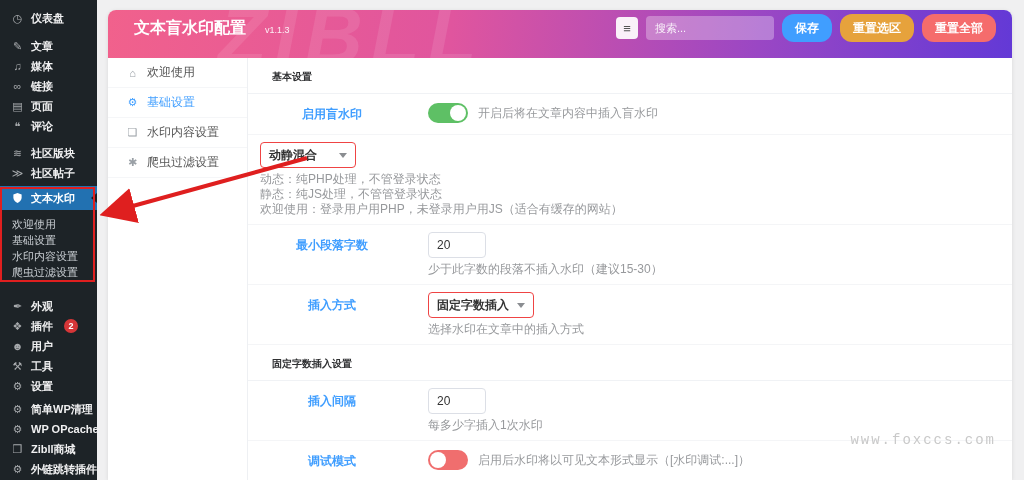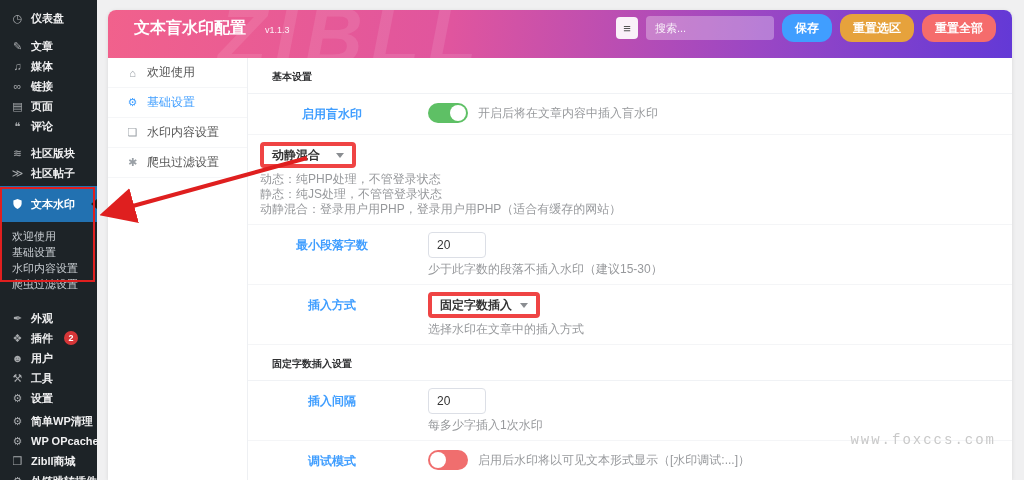--- a/index.html
+++ b/index.html
@@ -4,21 +4,21 @@
 <style>
   * { box-sizing: border-box; margin: 0; padding: 0; }
   html,body { width:1024px; height:480px; overflow:hidden; }
   body { position:relative; background:#f0f0f1; font-family:"Liberation Sans","DejaVu Sans",sans-serif; }
 
   
   .wp-sidebar { position:absolute; left:0; top:0; width:97px; height:480px; background:#1d2327; padding-top:8px; z-index:1; }
   .wp-item { display:flex; align-items:center; gap:7px; padding-left:11px; height:20px;
              font-size:11px; font-weight:bold; color:#f0f0f1; cursor:pointer; white-space:nowrap; }
   .wp-item .ico { width:13px; flex:none; font-size:11px; color:#a7aaad; display:inline-flex; justify-content:center; font-weight:normal; }
-  .wp-item.active { background:#2271b1; color:#fff; height:36px; position:relative; }
+  .wp-item.active { background:#2271b1; color:#fff; height:24px; position:relative; }
   .wp-item.active .ico { color:#fff; }
   .wp-item.active svg { fill:#fff; }
   .tri { position:absolute; right:0; top:50%; margin-top:-5px; width:0; height:0;
          border-top:5px solid transparent; border-bottom:5px solid transparent; border-right:6px solid #1a1e23; }
   .wp-sub { padding:6px 0 6px; }
   .wp-sub-item { height:16px; line-height:16px; padding-left:12px; font-size:11px; color:#c9ced3; cursor:pointer; white-space:nowrap; }
   .badge { display:inline-flex; align-items:center; justify-content:center; margin-left:4px;
            width:14px; height:14px; border-radius:50%; background:#d63638; color:#fff; font-size:9px; font-weight:bold; }
   .g3{margin-top:3px}.g7{margin-top:7px}.g8{margin-top:8px}.g10{margin-top:10px}
 
@@ -64,21 +64,21 @@
   .desc-block { margin-top:4px; }
   .toggle { width:40px; height:20px; border-radius:10px; position:relative; cursor:pointer; flex:none; }
   .toggle.on { background:#5ec065; }
   .toggle.off { background:#f06e6e; }
   .knob { position:absolute; top:2px; width:16px; height:16px; border-radius:50%; background:#fff; }
   .toggle.on .knob { right:2px; }
   .toggle.off .knob { left:2px; }
   .num-input { width:58px; height:26px; border:1px solid #dcdfe6; border-radius:4px; padding:0 8px;
                font-size:12px; color:#333; outline:none; font-family:inherit; }
   .select { display:inline-flex; align-items:center; justify-content:space-between; gap:8px; height:26px;
-            border:4px solid #ef4444; border-radius:4px; background:#fff; padding:0 8px; font-size:12px;
+            border:1px solid #ef4444; border-radius:4px; background:#fff; padding:0 8px; font-size:12px;
             color:#333; font-weight:bold; cursor:pointer; }
   .caret { width:0; height:0; border-left:4px solid transparent; border-right:4px solid transparent;
            border-top:5px solid #8a8d91; }
 
   
   .anno-rect { position:absolute; left:0; top:187px; width:95px; height:95px; border:2px solid #df1f1f;
                z-index:5; pointer-events:none; }
   .anno-arrow { position:absolute; left:95px; top:142px; z-index:5; pointer-events:none; }
   .page-wm { position:absolute; right:28px; top:432px; font-family:"Liberation Mono","DejaVu Sans Mono",monospace;
              font-size:14px; color:#c9c9c9; letter-spacing:2px; z-index:4; pointer-events:none; }
@@ -225,21 +225,21 @@
 
     <div class="row">
       <div class="rbody">
         <div class="select" style="width:96px">
           <span>动静混合</span>
           <span class="caret"></span>
         </div>
         <div class="desc-block">
           <div class="desc">动态：纯PHP处理，不管登录状态</div>
           <div class="desc">静态：纯JS处理，不管管登录状态</div>
-          <div class="desc">动静混合：登录用户用PHP，登录用户用PHP（适合有缓存的网站）</div>
+          <div class="desc">欢迎使用：登录用户用PHP，未登录用户用JS（适合有缓存的网站）</div>
         </div>
       </div>
     </div>
 
     <div class="row">
       <div class="rlabel">最小段落字数</div>
       <div class="rbody">
         <input class="num-input" type="text" value="20" style="">
         <div class="desc desc-block">少于此字数的段落不插入水印（建议15-30）</div>
       </div>

